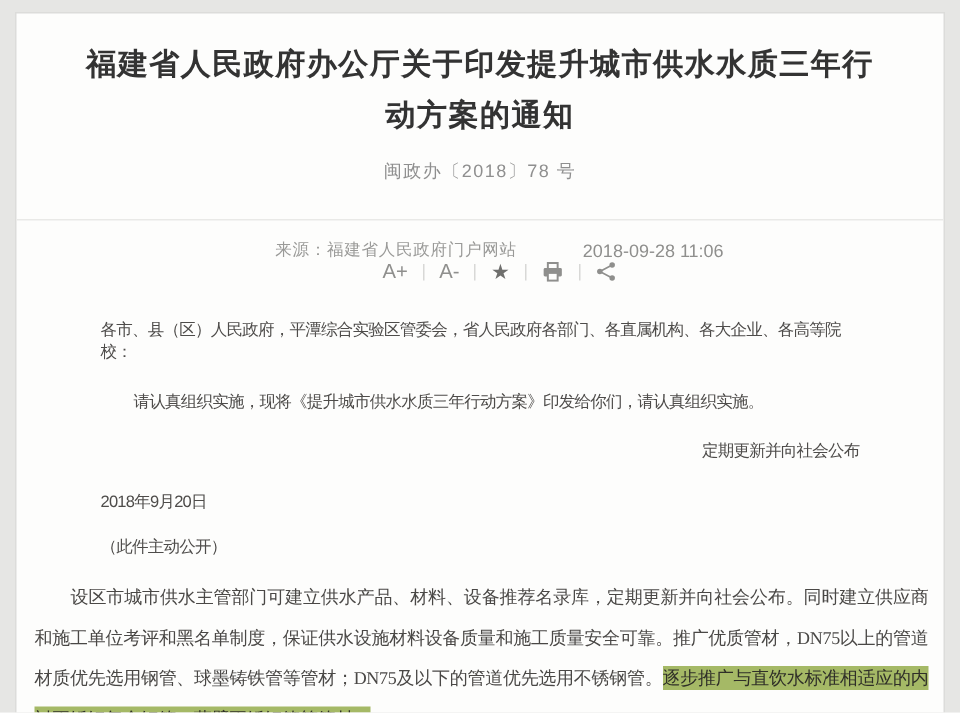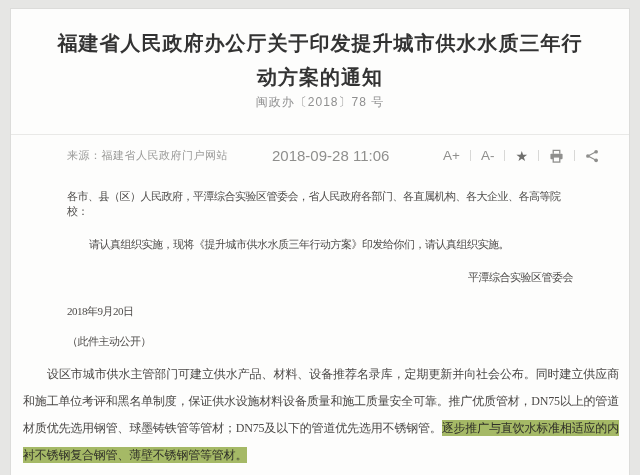--- a/index.html
+++ b/index.html
@@ -17,42 +17,42 @@
   }
   
   .title {
     margin:17px 40px 0;
     text-align:center;
     font-size:20px; line-height:34px; font-weight:bold;
     color:#333; letter-spacing:1px;
     font-family:"Liberation Sans","DejaVu Sans",sans-serif;
   }
   .doc-num {
-    text-align:center;
+    margin-top:12px; text-align:center;
     font-size:12px; color:#8f8f8f; letter-spacing:1px;
   }
   .divider { margin-top:23px; border-top:1px solid #e9e9e7; }
   
   .meta-row {
     display:flex; justify-content:space-between; align-items:center;
     padding:12px 30px 0 56px;
-    font-size:11px; color:#9a9a98;
+    font-size:11px; color:#9a9a98;flex-direction:column;
   }
   .meta-left { display:flex; align-items:center; }
   .meta-source { letter-spacing:0.5px; }
-  .meta-date { margin-left:44px; font-size:15px; color:#8f8f8d; }
+  .meta-date { margin-left:44px; font-size:12px; color:#8f8f8d; }
   .meta-tools { display:flex; align-items:center; color:#8f8f8d; }
   .tool { font-size:13.5px; cursor:pointer; line-height:14px; }
   .tool.star { font-size:14px; color:#6f6f6d; }
   .tool svg { display:block; }
   .sep { width:0; height:11px; border-left:1px solid #d8d8d6; margin:0 10px; }
   
   .notice { padding:25px 56px 0; color:#4e4c4a; }
   .notice p {
-    font-family:Liberation Serif, serif;
+    font-family:Liberation Sans, sans-serif;
     font-size:11px; line-height:15px; letter-spacing:-0.5px;
   }
   .salutation { }
   .notice-body { margin-top:18px; text-indent:2em; }
   .sign-issuer { margin-top:18px; text-align:right; padding-right:-2px; }
   .sign-date { margin-top:19px; text-align:left; padding-right:2px; }
   .disclosure { margin-top:15px; }
   
   .section-heading {
     margin:18px 0 0 42px;
@@ -107,21 +107,21 @@
           <circle cx="12.7" cy="12.9" r="2.1" fill="#8f8f8d"></circle>
           <path d="M3.3 8l9.4-4.9M3.3 8l9.4 4.9" stroke="#8f8f8d" stroke-width="1.3" fill="none"></path>
         </svg>
       </span>
     </div>
   </div>
 
   <div class="notice">
     <p class="salutation">各市、县（区）人民政府，平潭综合实验区管委会，省人民政府各部门、各直属机构、各大企业、各高等院校：</p>
     <p class="notice-body">请认真组织实施，现将《提升城市供水水质三年行动方案》印发给你们，请认真组织实施。</p>
-    <p class="sign-issuer">平潭综合实验区管委会</p>
+    <p class="sign-issuer">定期更新并向社会公布</p>
     <p class="sign-date">2018年9月20日</p>
     <p class="disclosure">（此件主动公开）</p>
   </div>
 
 
   <p class="attachment-para"><span>设区市城市供水主管部门可建立供水产品、材料、设备推荐名录库，定期更新并向社会公布。同时建立供应商和施工单位考评和黑名单制度，保证供水设施材料设备质量和施工质量安全可靠。推广优质管材，DN75以上的管道材质优先选用钢管、球墨铸铁管等管材；DN75及以下的管道优先选用不锈钢管。</span><mark style="background: rgb(165, 185, 102);">逐步推广与直饮水标准相适应的内衬不锈钢复合钢管、薄壁不锈钢管等管材。</mark></p>
 
 </div>
 
 </body></html>

